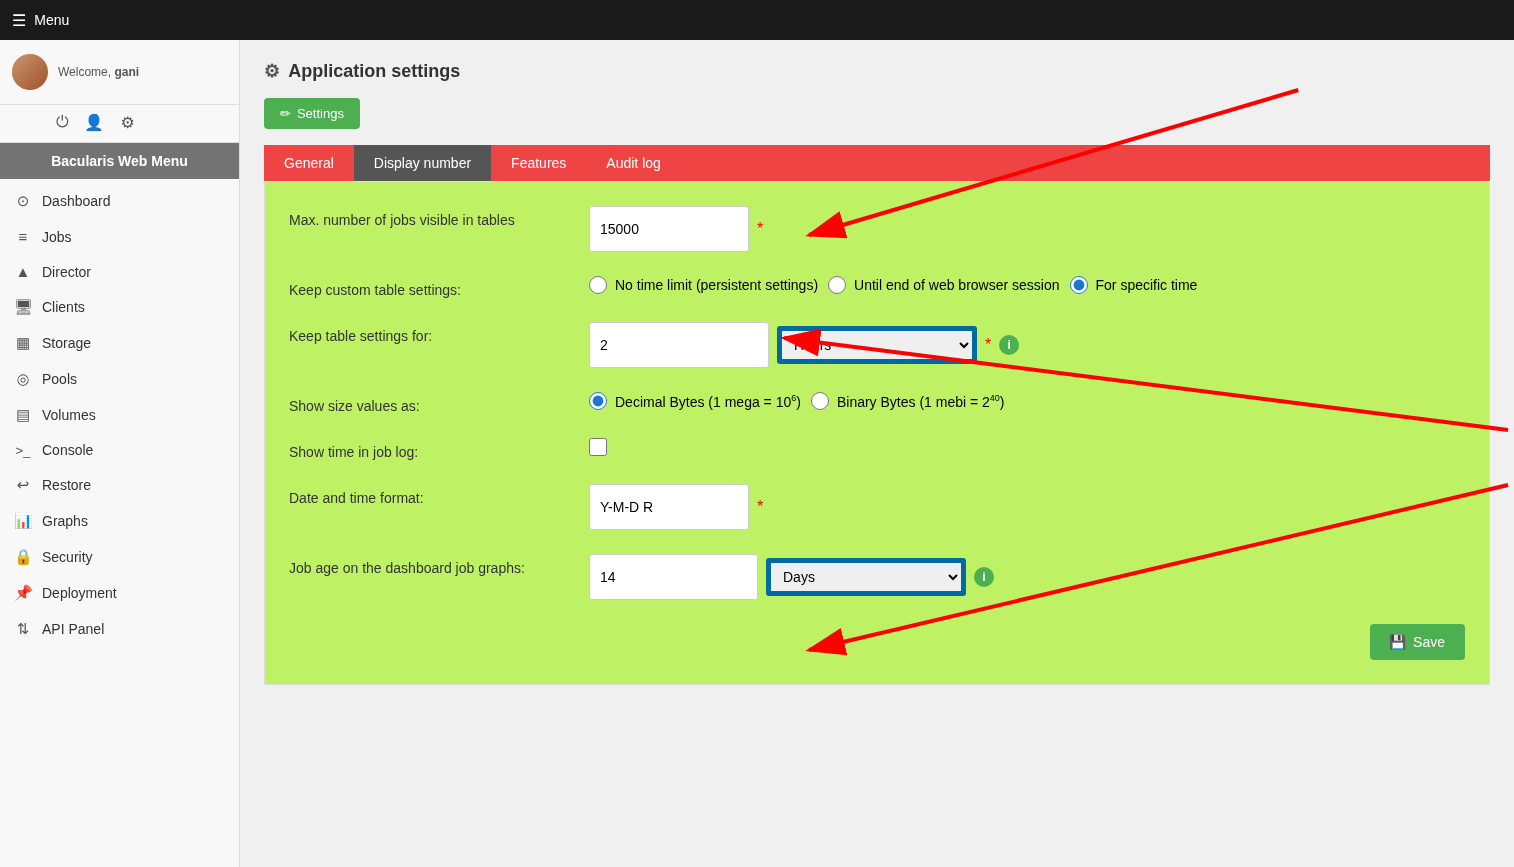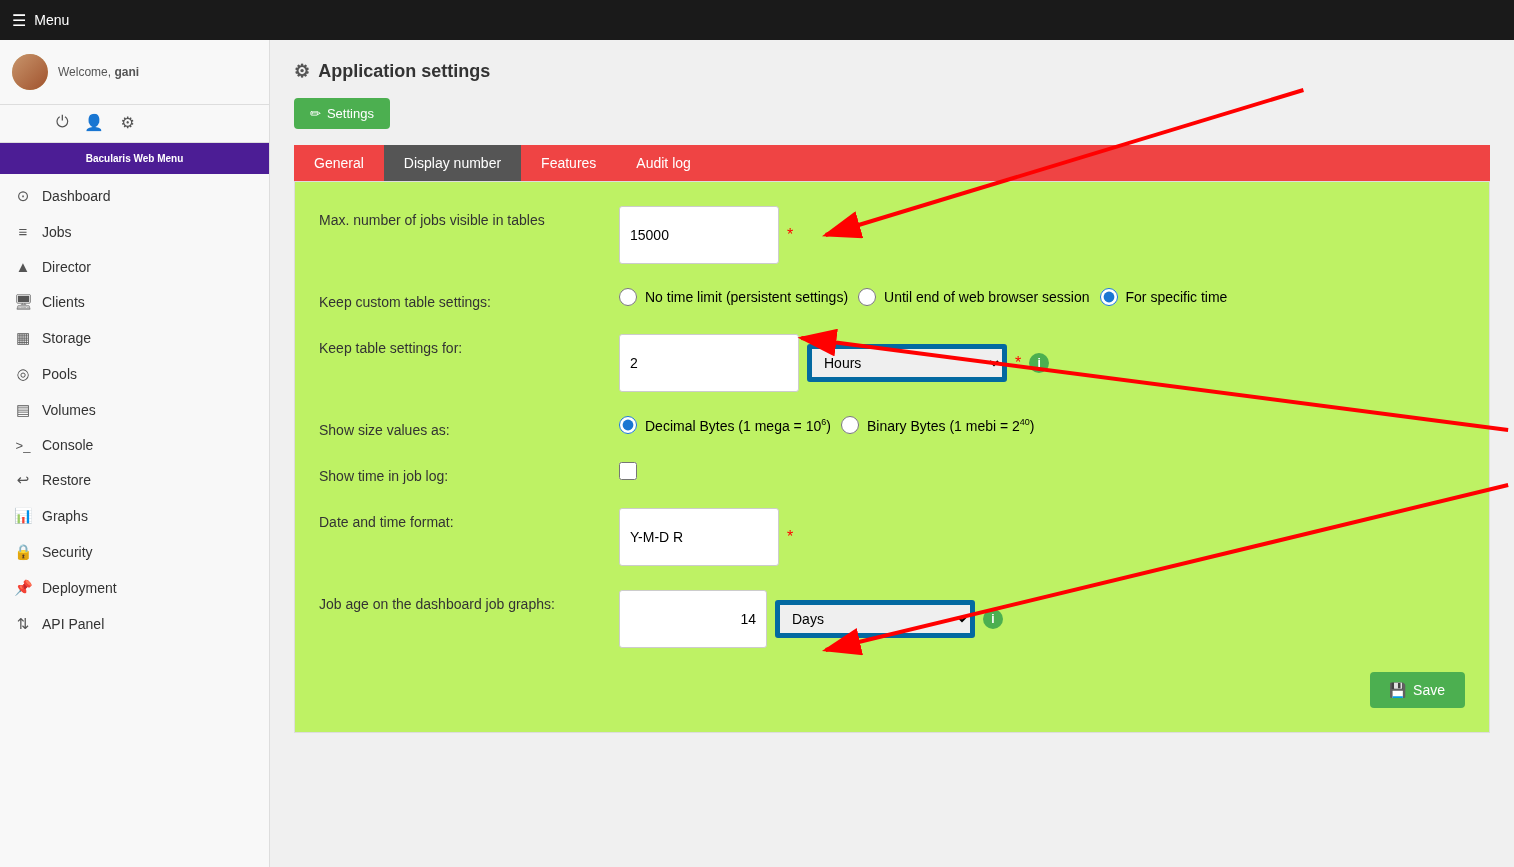--- a/index.html
+++ b/index.html
@@ -20,21 +20,21 @@
 
     
     .main-layout {
       display: flex;
       flex: 1;
       overflow: hidden;
     }
 
     
     .sidebar {
-      width: 270px;
+      width: 240px;
       background: #f8f8f8;
       border-right: 1px solid #ddd;
       display: flex;
       flex-direction: column;
       flex-shrink: 0;
       overflow-y: auto;
     }
 
     .sidebar-user {
       display: flex;
@@ -68,24 +68,24 @@
       padding: 8px 12px 10px 56px;
       border-bottom: 1px solid #ddd;
     }
     .user-icon-btn {
       color: #555;
       cursor: pointer;
       font-size: 16px;
     }
 
     .sidebar-title {
-      background: #4c1d95;
+      background: #737373;
       color: white;
       padding: 10px 28px;
-      font-size: 10px;
+      font-size: 14px;
       font-weight: bold;
       text-align: center;
     }
 
     .sidebar-nav { list-style: none; padding: 4px 0; }
     .sidebar-nav li {
       display: flex;
       align-items: center;
       gap: 10px;
       padding: 9px 14px;
@@ -169,21 +169,21 @@
     }
     .form-control-area {
       flex: 1;
       display: flex;
       flex-direction: column;
       gap: 10px;
     }
 
     .form-input {
       border: 1px solid #ccc;
-      padding: 20px 10px;
+      padding: 14px 10px;
       border-radius: 3px;
       font-size: 14px;
       width: 160px;
     }
 
     .radio-group { display: flex; flex-direction: row; gap: 10px; }
     .radio-item { display: flex; align-items: center; gap: 8px; cursor: pointer; }
     .radio-item input[type="radio"] {
       width: 18px;
       height: 18px;
@@ -439,21 +439,21 @@
             <input class="form-input" type="text" value="Y-M-D R" style="">
             <span class="required-star">*</span>
           </div>
         </div>
       </div>
 
       <div class="form-row">
         <label class="form-label">Job age on the dashboard job graphs:</label>
         <div class="form-control-area">
           <div class="inline-row">
-            <input class="form-input" type="text" value="14" style="width: 148px; text-align: right;">
+            <input class="form-input" type="text" value="14" style="width: 169px;">
             <select class="form-select">
               <option>Days</option>
               <option>Hours</option>
               <option>Minutes</option>
             </select>
             <div class="info-icon">i</div>
           </div>
         </div>
       </div>
 

